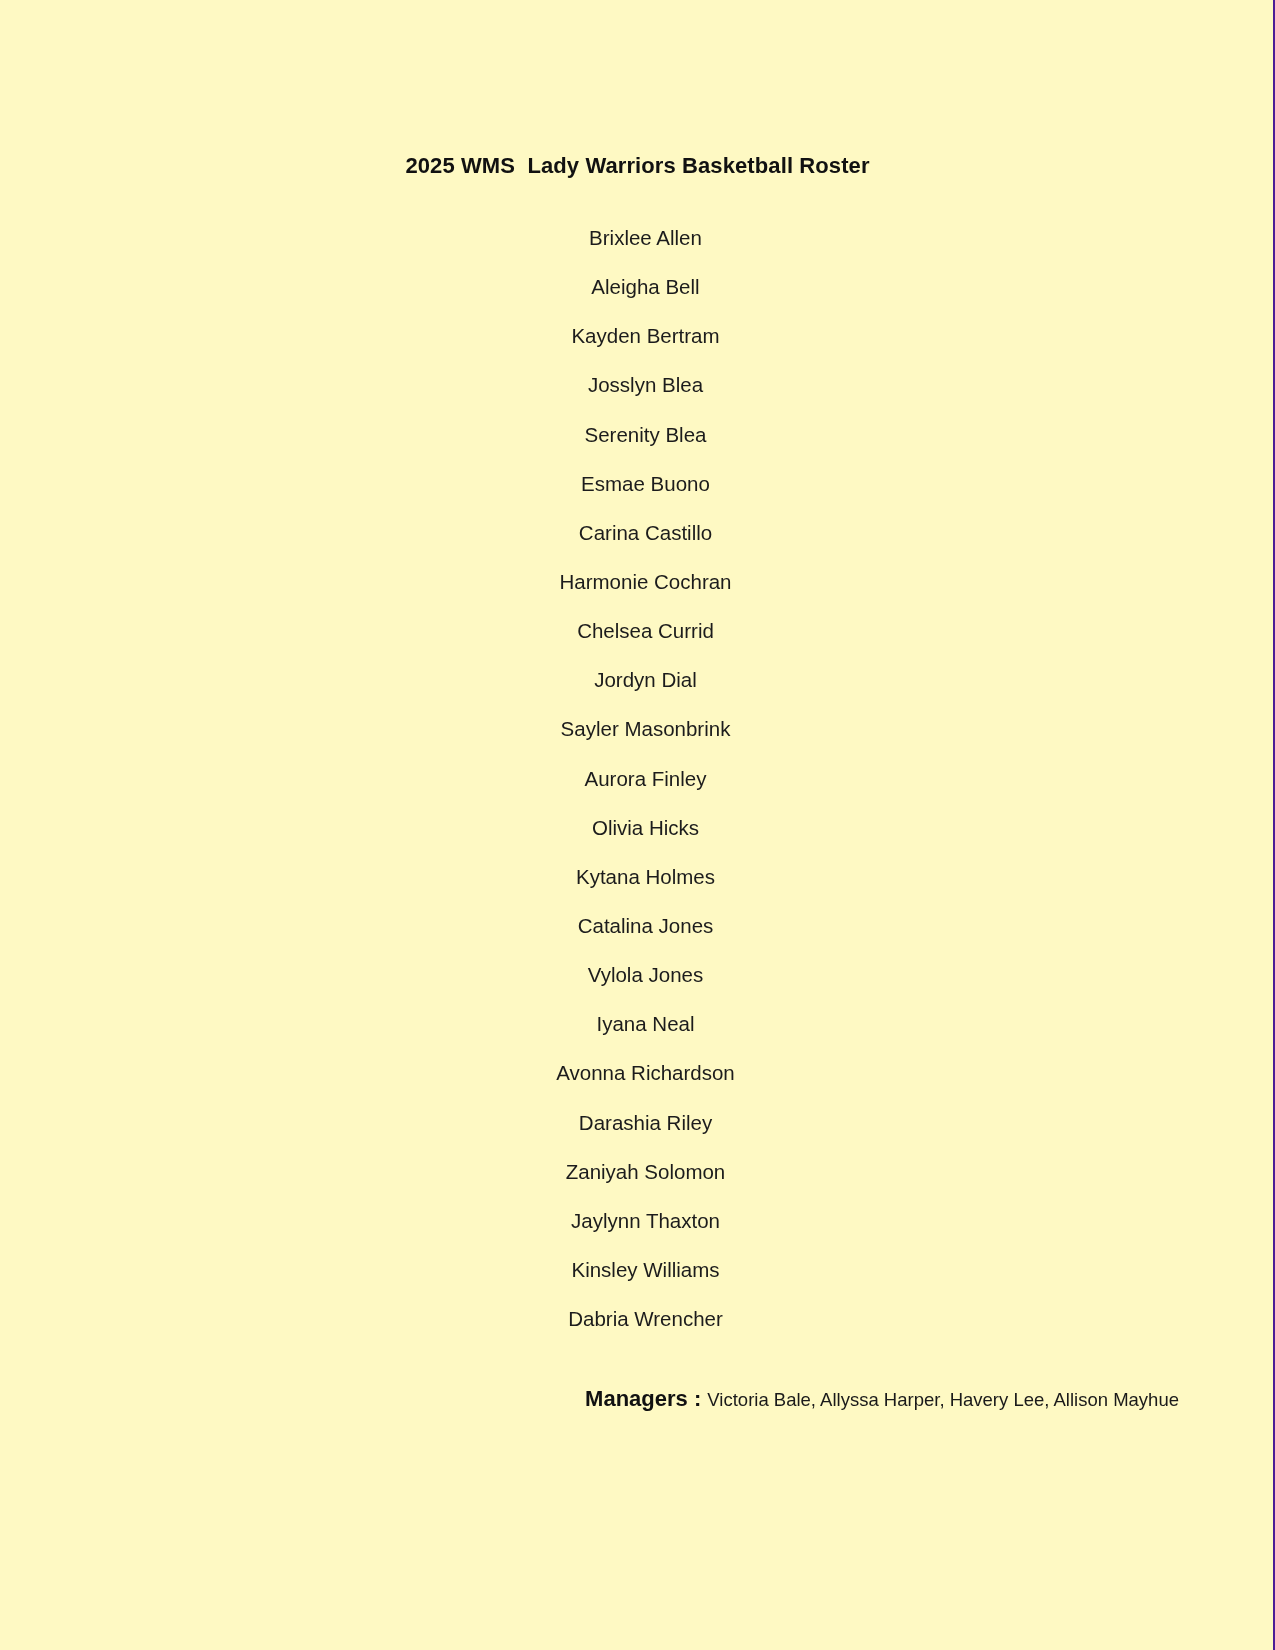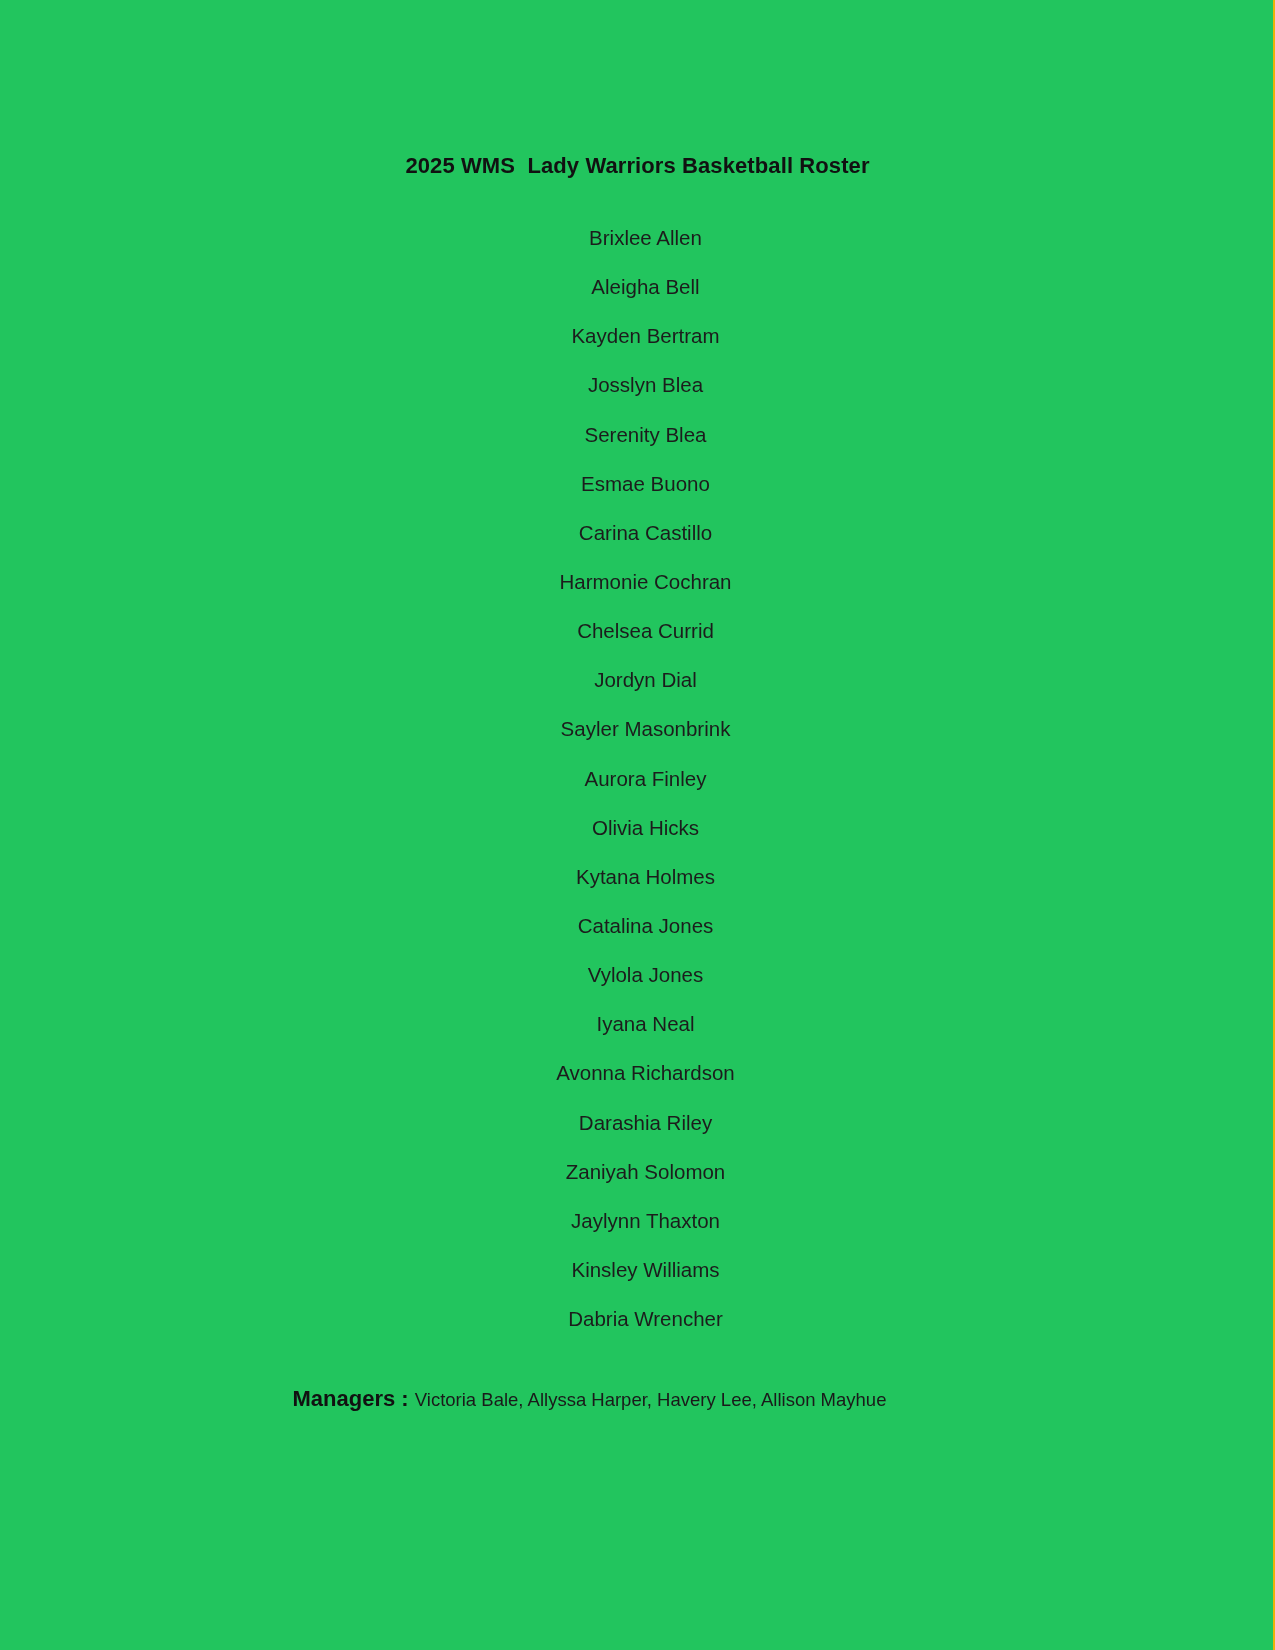--- a/index.html
+++ b/index.html
@@ -14,22 +14,22 @@
       overflow: hidden;
       font-family: "Liberation Sans", "DejaVu Sans", sans-serif;
       color: #1a1a1a;
     }
     .page {
       position: absolute;
       left: 0;
       top: 0;
       width: 1273px;
       height: 1650px;
-      background: #22c55e;
-      border-right: 2px solid #eab308;
+      background: #fef9c3;
+      border-right: 2px solid #4c1d95;
     }
     .title {
       position: absolute;
       top: 151px;
       left: 0;
       width: 1275px;
       text-align: center;
       font-weight: bold;
       font-size: 22px;
       line-height: 30px;
@@ -51,21 +51,21 @@
       line-height: 30px;
       text-align: center;
       font-size: 20.5px;
       color: #1c1c1c;
     }
     .managers {
       position: absolute;
       top: 1384px;
       left: 0;
       width: 1179px;
-      text-align: center;
+      text-align: right;
       line-height: 30px;
       color: #1a1a1a;
     }
     .managers .label {
       font-weight: bold;
       font-size: 22px;
       color: #111111;
     }
     .managers .names {
       font-size: 18.5px;

